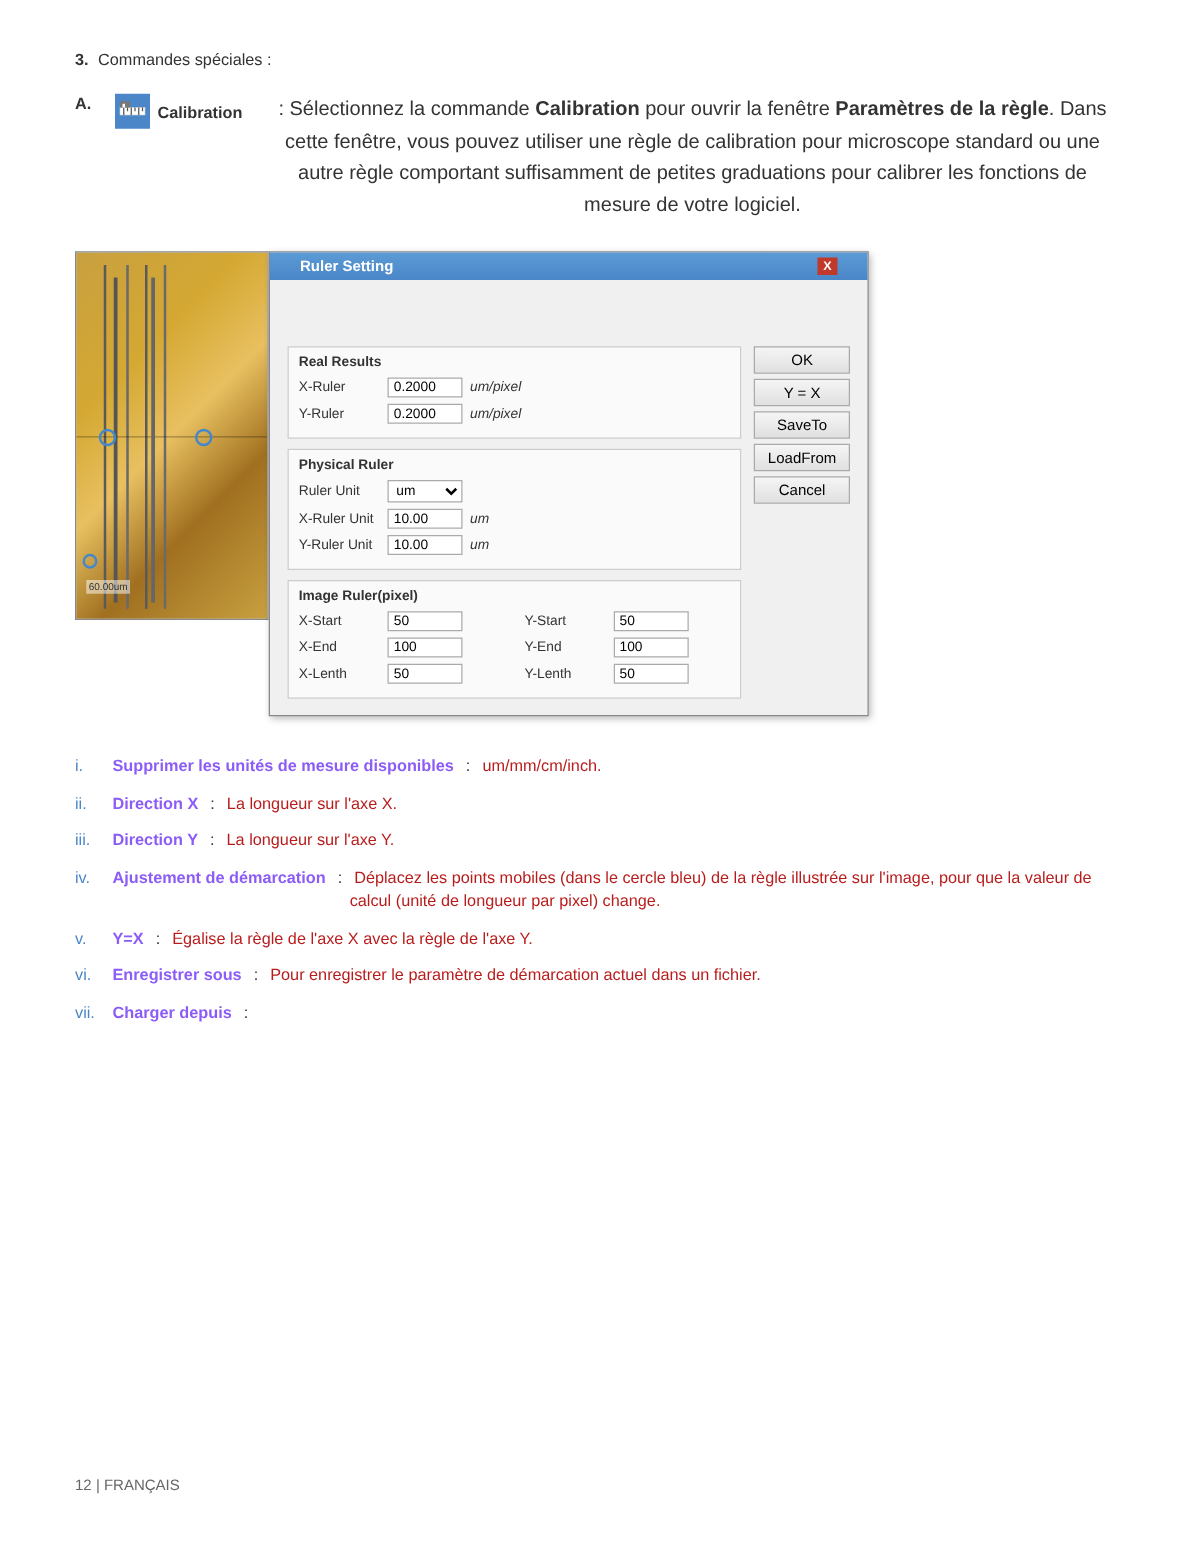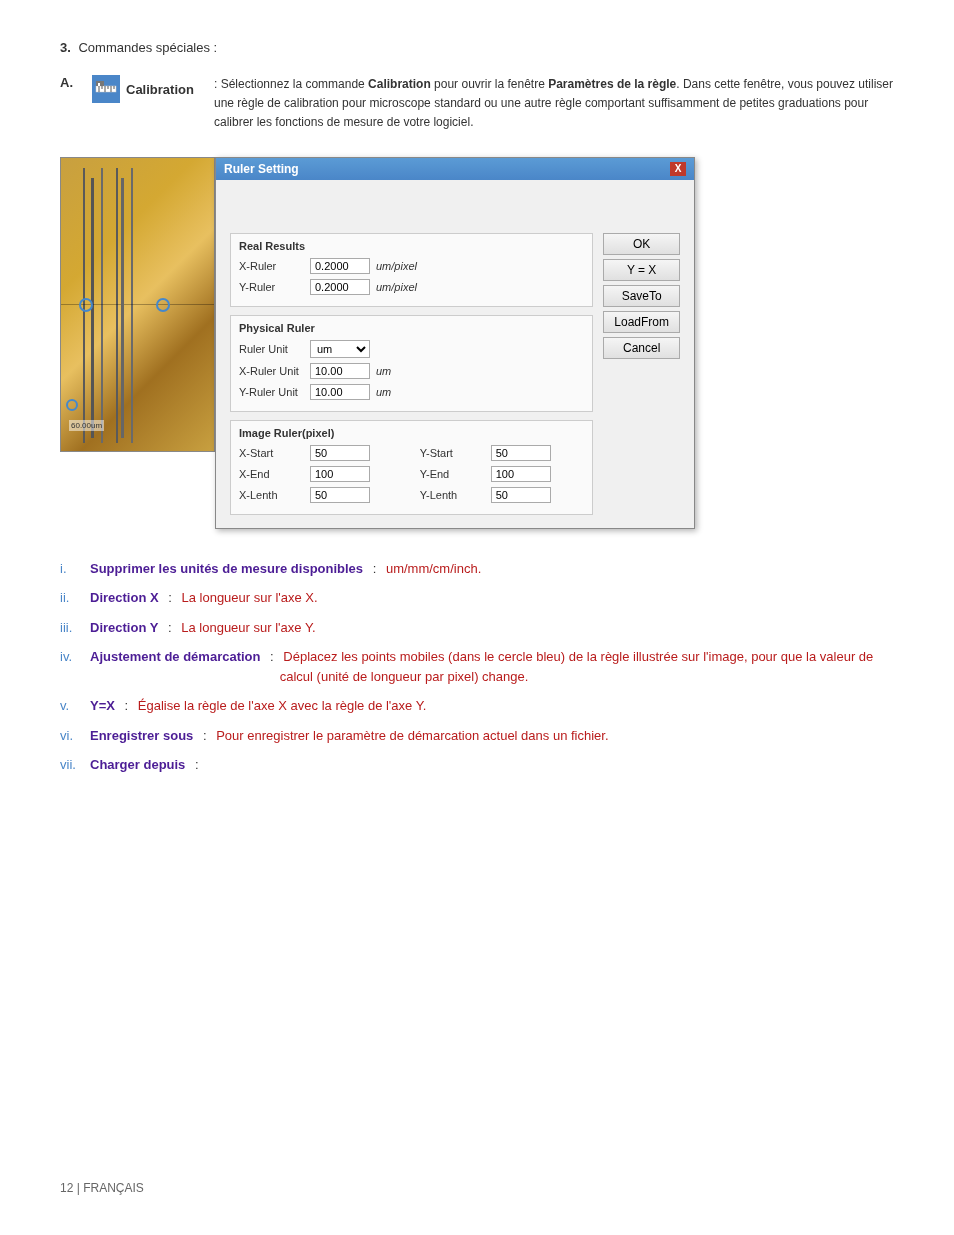--- a/index.html
+++ b/index.html
@@ -53,23 +53,24 @@
       height: 22px;
     }
 
     .calibration-text {
       font-size: 13px;
       font-weight: bold;
       color: #333;
     }
 
     .description-text {
-      font-size: 12px;
+      font-size: 16px;
       line-height: 1.6;
       flex: 1;
+      text-align: center;
     }
 
     .description-text strong {
       font-weight: bold;
     }
 
     
     .dialog-area {
       margin: 20px 0 30px 0;
       display: flex;
@@ -142,21 +143,21 @@
       background: #f0f0f0;
       width: 480px;
       padding: 0;
       box-shadow: 2px 2px 6px rgba(0,0,0,0.3);
       position: relative;
     }
 
     .dialog-titlebar {
       background: linear-gradient(to bottom, #5b9bd5, #4a86c8);
       color: white;
-      padding: 4px 8px;
+      padding: 4px 24px;
       font-size: 12px;
       font-weight: bold;
       display: flex;
       justify-content: space-between;
       align-items: flex-end;
     }
 
     .dialog-close-btn {
       background: #c0392b;
       color: white;
@@ -271,21 +272,21 @@
       line-height: 1.5;
     }
 
     .list-item-label {
       color: #4a86c8;
       font-size: 13px;
       min-width: 24px;
     }
 
     .list-item-key {
-      color: #4c1d95;
+      color: #8b5cf6;
       font-size: 13px;
       font-weight: bold;
     }
 
     .list-item-sep {
       color: #333;
       font-size: 13px;
     }
 
     .list-item-value {

